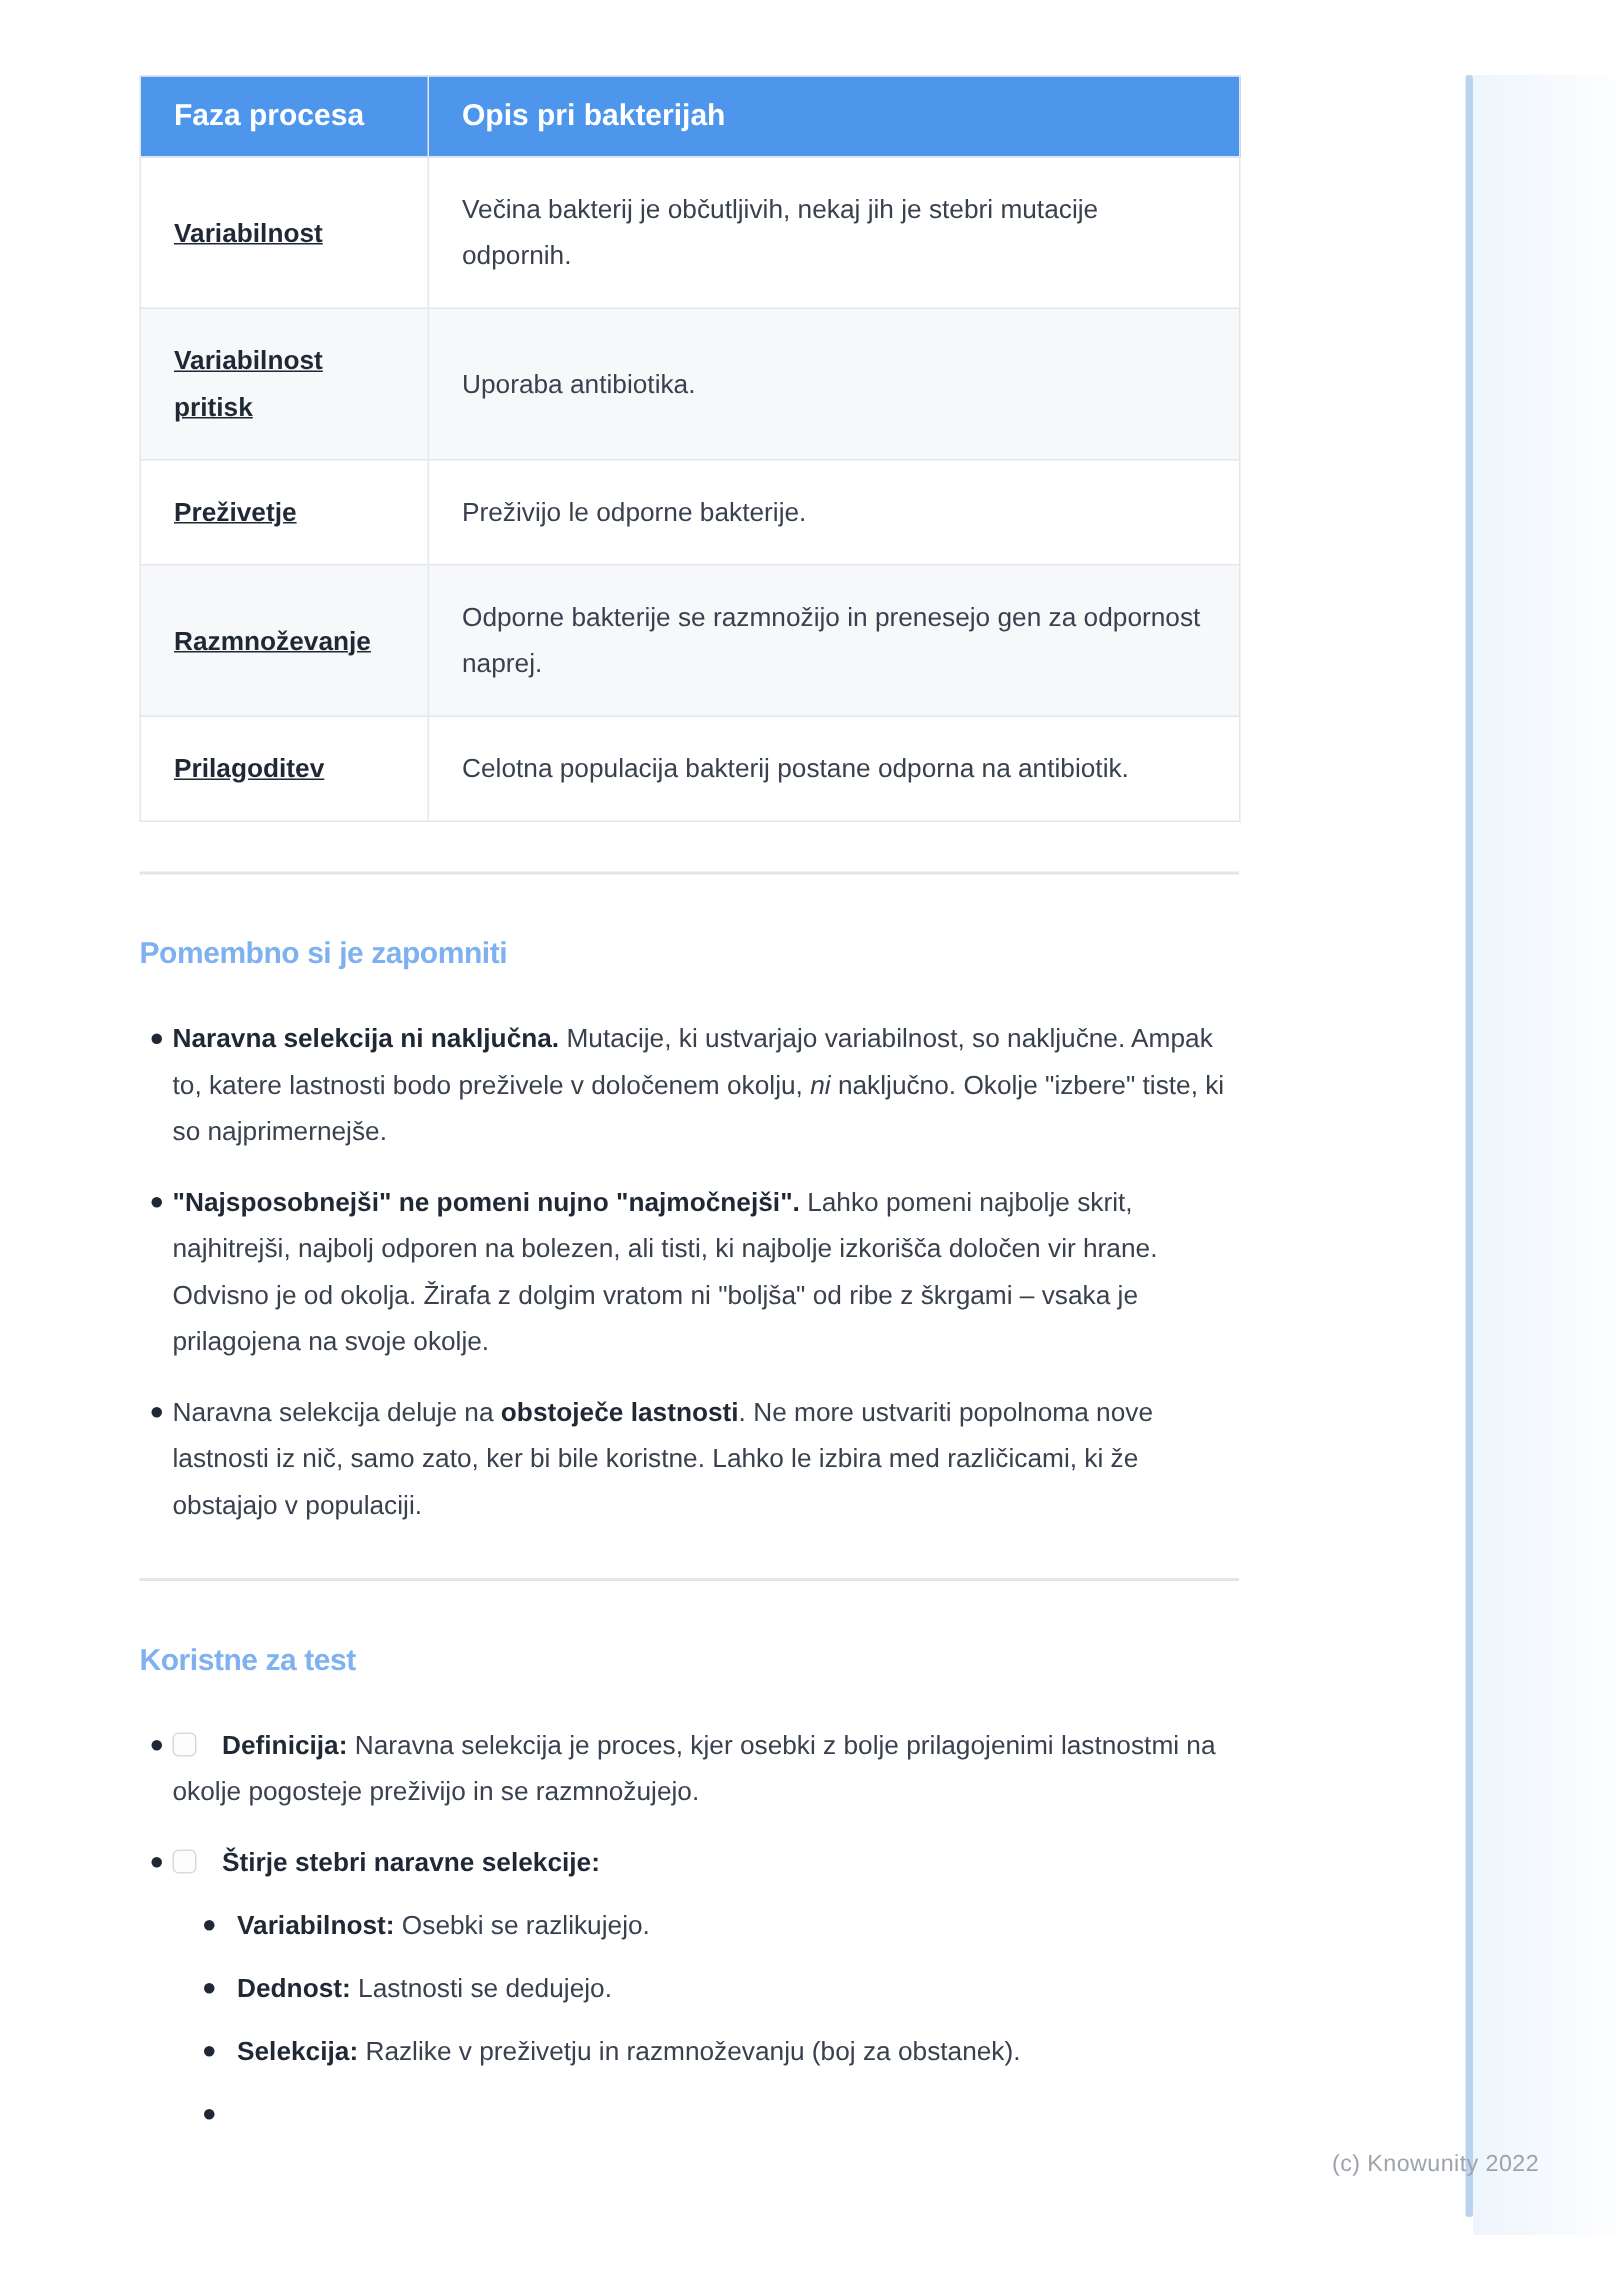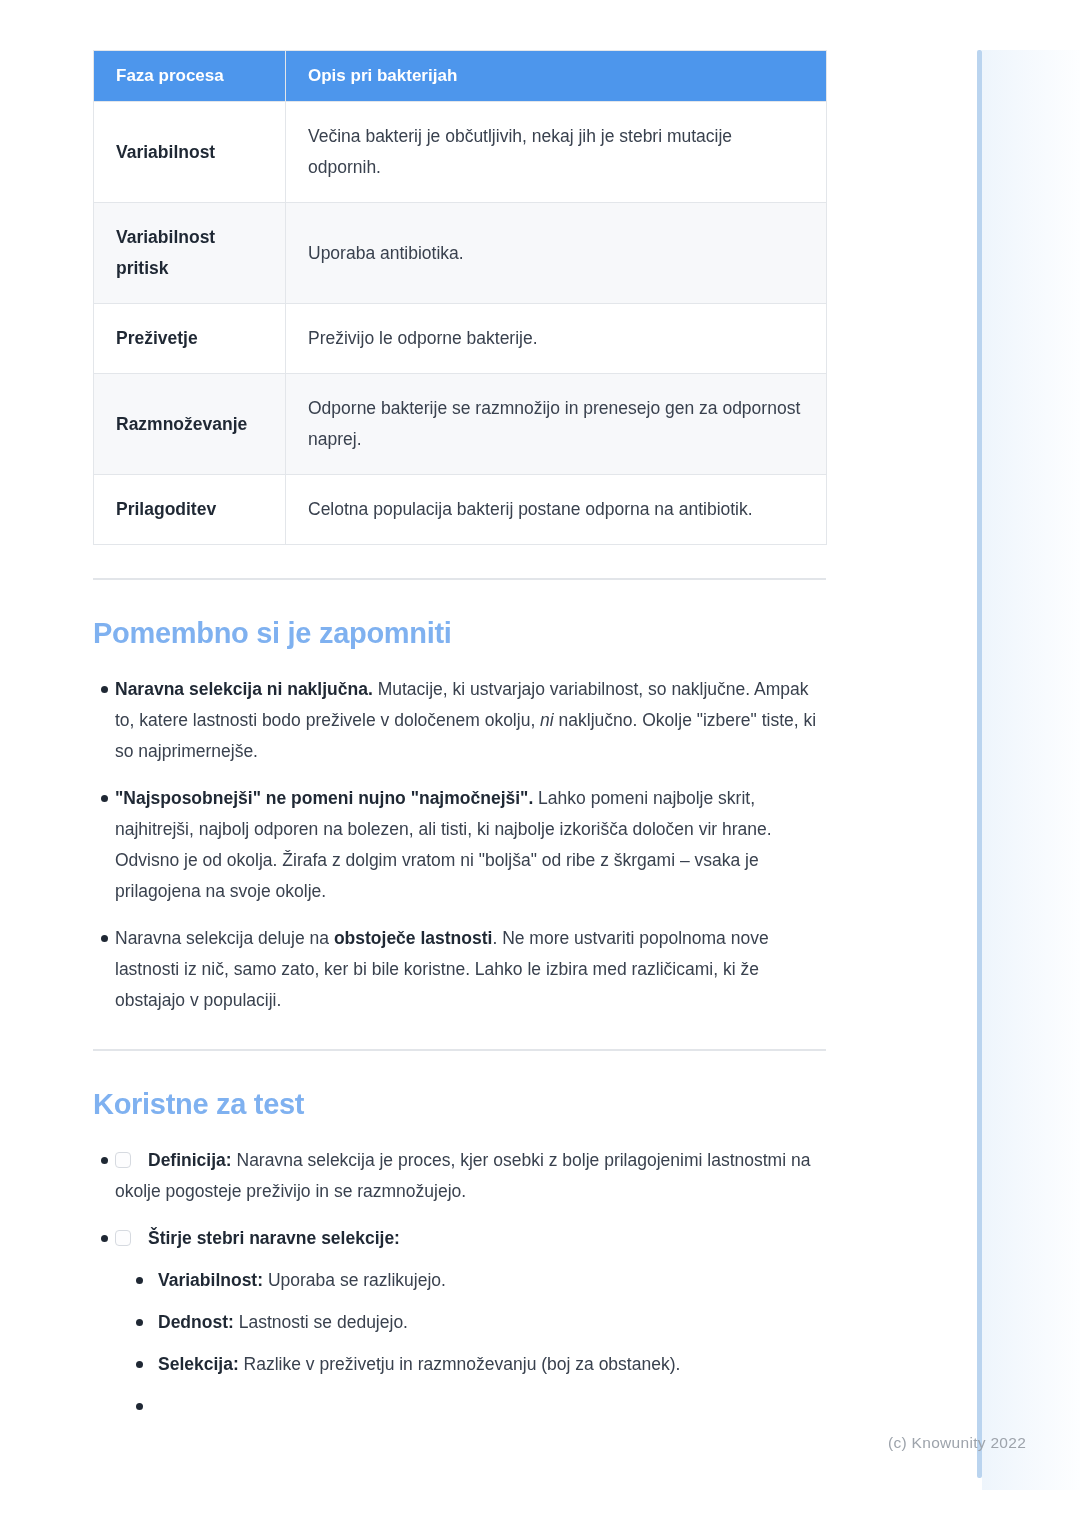--- a/index.html
+++ b/index.html
@@ -18,37 +18,37 @@
     background:var(--edge_line); border-radius:2px;
   }
   .content { position:absolute; left:93px; top:50px; width:733px; }
 
   
   table.ntable { border-collapse:collapse; width:733px; table-layout:fixed; }
   .ntable col.c1 { width:192px; }
   .ntable col.c2 { width:541px; }
   .ntable th {
     background:var(--table_header_bg); color:var(--table_header_text);
-    font-size:17px; font-weight:700; text-align:left;
+    font-size:20px; font-weight:700; text-align:left;
     padding:15px 16px 15px 22px; border:1px solid var(--border); border-bottom:none;
   }
   .ntable td {
     border:1px solid var(--border); font-size:17.5px; line-height:31px;
     padding:19px 24px 19px 22px; color:var(--text); vertical-align:middle;
     background:#ffffff;
   }
-  .ntable td.phase { font-weight:700; color:var(--text_bold); }
+  .ntable td.phase { font-weight:700; color:var(--text_bold);text-decoration:underline; }
   .ntable tbody tr:nth-child(even) td { background:var(--zebra); }
 
   hr.divider {
     border:none; border-top:2px solid var(--divider);
     margin:33px 0 0 0; width:733px;
   }
   h2.sect {
-    margin:36px 0 0 0; font-size:29px; line-height:34px; font-weight:700;
+    margin:36px 0 0 0; font-size:20px; line-height:34px; font-weight:700;
     color:var(--heading); letter-spacing:-0.3px;
   }
   ul.blist { list-style:none; margin:24px 0 0 0; padding:0; }
   ul.blist > li {
     position:relative; padding-left:22px; font-size:17.5px; line-height:31px;
     color:var(--text); margin-top:16px;
   }
   ul.blist > li:first-child { margin-top:16px; }
   .dot {
     position:absolute; left:8px; top:12px; width:7px; height:7px;
@@ -141,21 +141,21 @@
     <h2 class="sect">Koristne za test</h2>
 
     <ul class="blist">
       <li>
         <span class="dot"></span><span class="checkbox"></span><span><span class="b">Definicija:</span><span> Naravna selekcija je proces, kjer osebki z bolje prilagojenimi lastnostmi na okolje pogosteje preživijo in se razmnožujejo.</span></span>
       </li>
       <li>
         <span class="dot"></span><span class="checkbox"></span><span><span class="b">Štirje stebri naravne selekcije:</span></span>
         <ul class="sublist">
           <li>
-            <span class="subdot"></span><span><span class="b">Variabilnost:</span><span> Uporaba se razlikujejo.</span></span>
+            <span class="subdot"></span><span><span class="b">Variabilnost:</span><span> Osebki se razlikujejo.</span></span>
           </li>
           <li>
             <span class="subdot"></span><span><span class="b">Dednost:</span><span> Lastnosti se dedujejo.</span></span>
           </li>
           <li>
             <span class="subdot"></span><span><span class="b">Selekcija:</span><span> Razlike v preživetju in razmnoževanju (boj za obstanek).</span></span>
           </li>
           <li>
             <span class="subdot"></span>
           </li>

